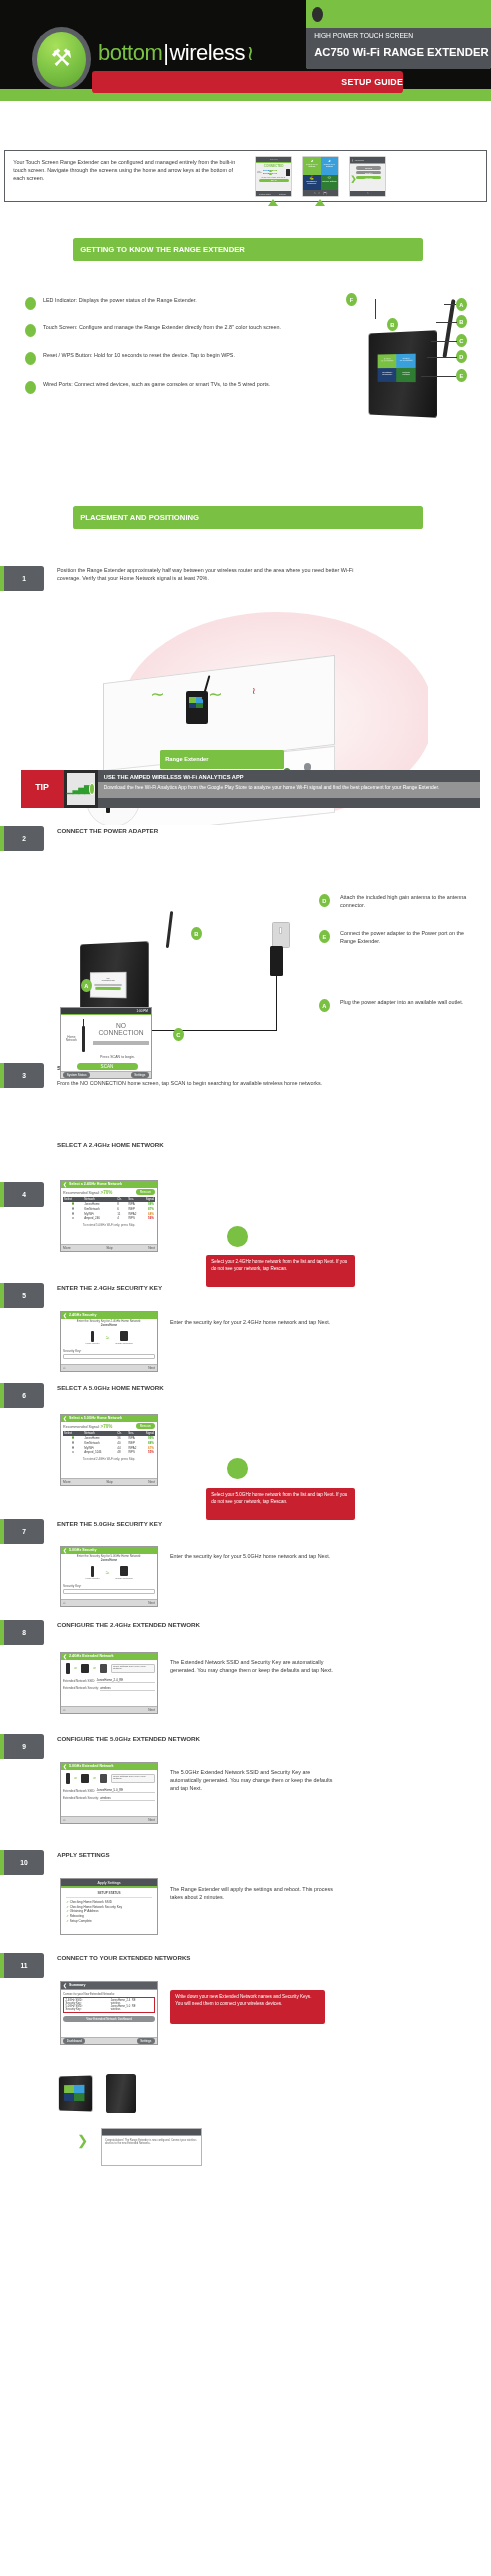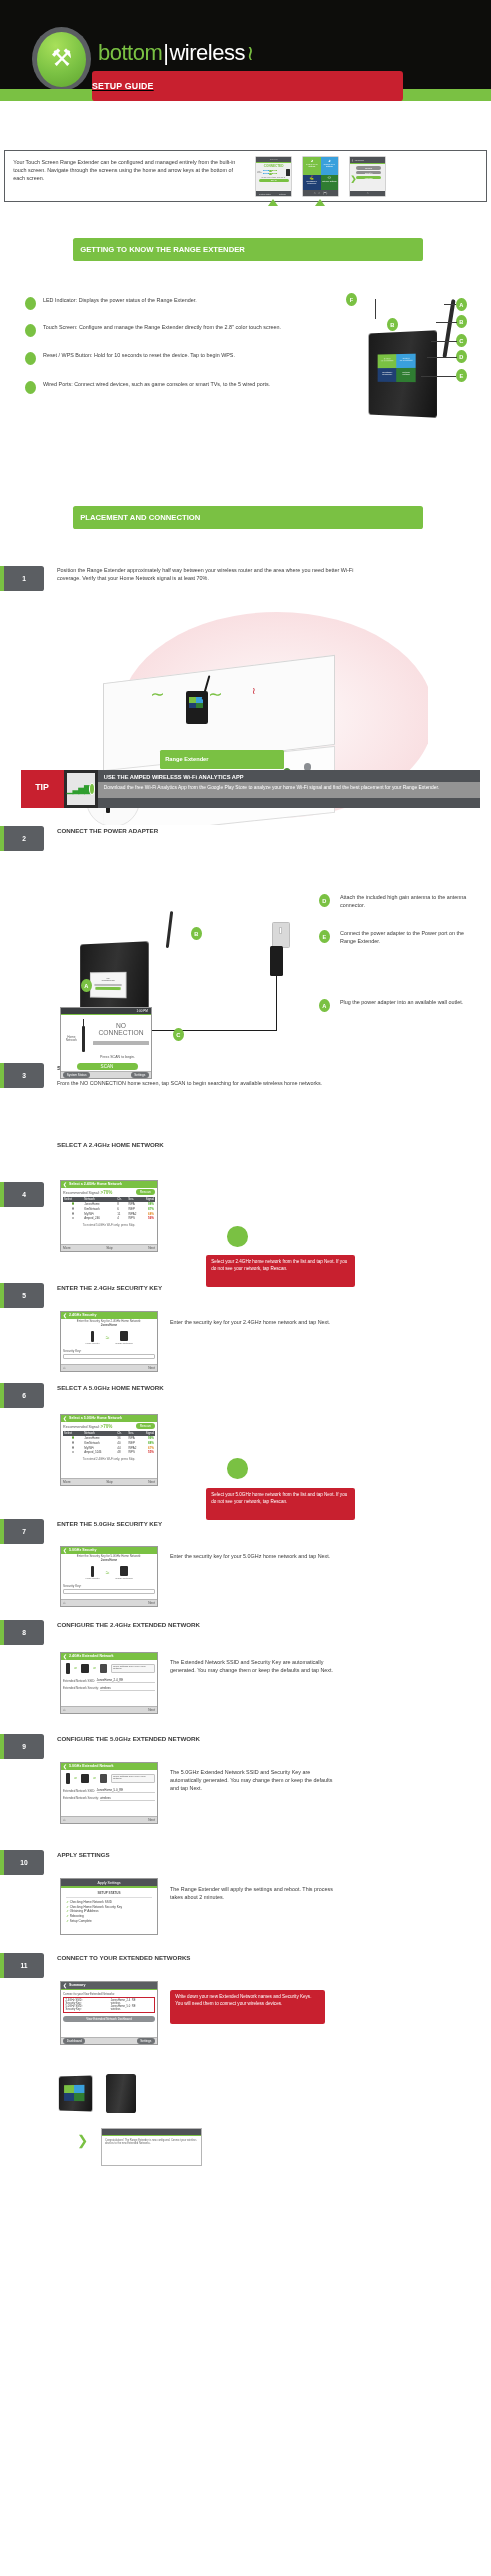--- a/index.html
+++ b/index.html
@@ -34,22 +34,22 @@
 
   #model-card { left:306px; top:0px; width:185px; height:69px; background:#7ac143;
                 border-radius:0 0 3.1px 3.1px; }
   #model-card .lower { position:absolute; left:0; top:28px; width:100%; height:41px;
                 background:#4f5256; border-radius:0 0 3.1px 3.1px; }
   #model-card .dot { position:absolute; left:5.7px; top:6.7px; width:11.3px; height:15.5px;
                 border-radius:50%; background:#2e2e2e; }
   #model-card .mtitle { position:absolute; left:8.2px; top:32px; color:#fff; font-size:6.7px; }
   #model-card .mmodel { position:absolute; left:8.2px; top:46px; color:#fff; font-size:11.3px; font-weight:bold; }
 
-  #red-banner { left:92px; top:71px; width:311px; height:30px; background:#c8202f;
-                border-radius:3.1px; display:flex; align-items:center; justify-content:flex-start;text-decoration:underline; }
+  #red-banner { left:92px; top:71px; width:311px; height:22px; background:#c8202f;
+                border-radius:3.1px; display:flex; align-items:center; justify-content:flex-end; }
   #red-banner .t { color:#fff; font-size:8.8px; font-weight:bold; letter-spacing:0.2px; }
 
   
   .h-green {
     background:#7ac143; border-radius:2.6px; color:#ffffff;
     font-size:7.7px; font-weight:bold; display:flex; align-items:center; padding-left:7.2px;
   }
   .step-tag {
     background:#5b5e62; color:#fff; font-weight:bold; font-size:6.7px;
     border-radius:0 2.6px 2.6px 0; display:flex; align-items:center; justify-content:center;
@@ -125,20 +125,26 @@
 
 <div class="abs" id="header">
   <div class="abs" id="logo-circle">
     <div class="inner">
         <span id="logo-tools">⚒</span>
       </div>
   </div>
   <div class="abs" id="brand">
     <span class="amped">bottom</span><span class="bar">|</span><span class="wireless">wireless</span><span class="swoosh">≀</span>
   </div>
+  <div class="abs" id="model-card">
+    <div class="dot"></div>
+    <div class="lower"></div>
+    <div class="mtitle">HIGH POWER TOUCH SCREEN</div>
+    <div class="mmodel">AC750 Wi-Fi RANGE EXTENDER</div>
+  </div>
 </div>
 <div class="abs" id="green-rule"></div>
 <div class="abs" id="red-banner">
   <span class="t">SETUP GUIDE</span>
 </div>
 
 <div class="abs" id="carousel">
   <div class="abs body-txt" style="left:8.2px; top:8.2px; width:232px;">Your Touch Screen Range Extender can be configured and managed entirely from the built-in touch screen. Navigate through the screens using the home and arrow keys at the bottom of each screen.</div>
 
   <div class="mini" style="left:250px; top:5.2px;">
@@ -251,21 +257,21 @@
 <div class="abs callout" style="left:456px; top:334px;">C</div>
 <div class="abs callout" style="left:456px; top:350px;">D</div>
 <div class="abs callout" style="left:456px; top:369px;">E</div>
 <div class="abs leader" style="left:444px; top:304px; width:12.4px;"></div>
 <div class="abs leader" style="left:436px; top:322px; width:20.6px;"></div>
 <div class="abs leader" style="left:431px; top:341px; width:26px;"></div>
 <div class="abs leader" style="left:427px; top:357px; width:30px;"></div>
 <div class="abs leader" style="left:421px; top:376px; width:35px;"></div>
 <div class="abs vleader" style="left:375px; top:299px; height:19.6px;"></div>
 
-<div class="abs h-green" style="left:73px; top:506px; width:350px; height:23px;">PLACEMENT AND CONNECTION</div>
+<div class="abs h-green" style="left:73px; top:506px; width:350px; height:23px;">PLACEMENT AND POSITIONING</div>
 <div class="abs step-tag" style="left:0px; top:566px; width:44px; height:25px;">1</div>
 <div class="abs body-txt" style="left:57px; top:567px; width:309px;">Position the Range Extender approximately half way between your wireless router and the area where you need better Wi-Fi coverage. Verify that your Home Network signal is at least 70%.</div>
 
 <div class="abs" style="left:57px; top:603px; width:371px; height:222px; overflow:hidden;">
   <div class="abs" style="left:63px; top:9.3px; width:314px; height:206px; border-radius:50%;
        background:radial-gradient(ellipse at center, rgba(240,170,175,0.05) 0%, rgba(235,150,158,0.30) 72%, rgba(235,150,158,0.05) 100%);"></div>
 
   <div class="abs" style="left:46px; top:66px; width:232px; height:90px; background:#fbfbfb; border:0.5px solid #d6d6d6;
        transform:skewY(-7deg);"></div>
   <div class="abs" style="left:46px; top:155px; width:232px; height:67px; background:#fdfdfd; border:0.5px solid #dcdcdc;

